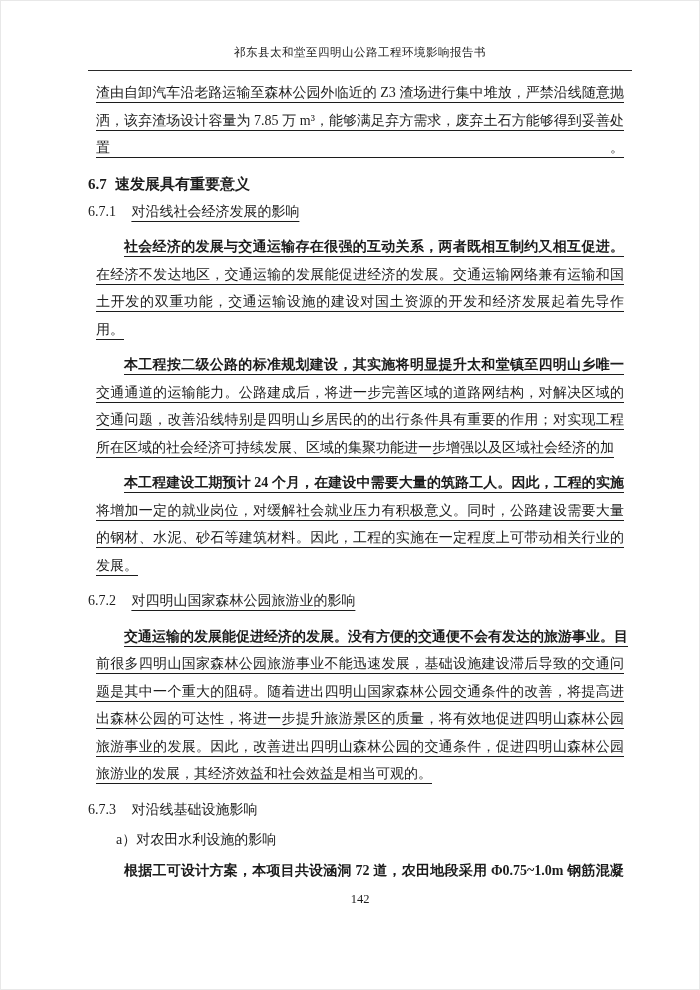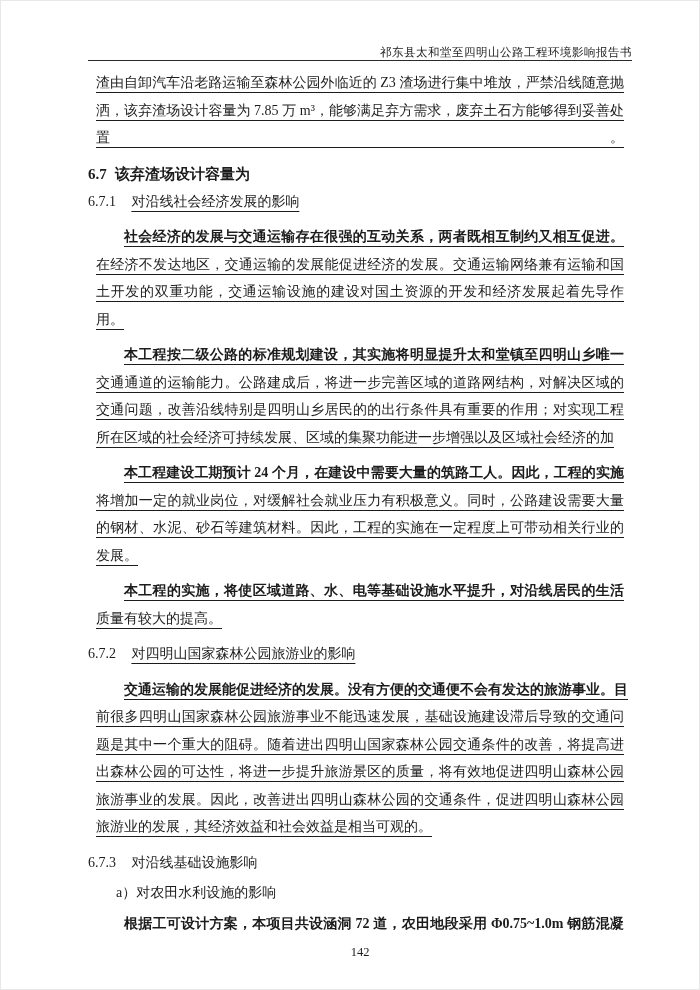--- a/index.html
+++ b/index.html
@@ -10,25 +10,25 @@
     margin: 0 auto;
     background: #ffffff;
     box-sizing: border-box;
     padding: 44px 68px 0 88px;
     overflow: hidden;
     font-family: "Liberation Serif", "DejaVu Serif", serif;
     color: #1c1c1c;
     box-shadow: inset 0 0 0 1px #e8e8e8;
   }
   .page-header {
-    text-align: right;
+    text-align: center;
     font-size: 11.5px;
     letter-spacing: 0.5px;
     line-height: 16px;
-    padding-bottom: 0;
+    padding-bottom: 10px;
     border-bottom: 1.4px solid #2a2a2a;
   }
   .doc-body { margin-top: 5px; }
   .para { margin: 8px; }
   .pline {
     height: 27.5px;
     line-height: 27.5px;
     font-size: 14px;
     text-align: justify;
     text-align-last: justify;
@@ -85,21 +85,21 @@
 
   <div class="doc-body">
 
     <div class="para u cont">
         <div class="pline">渣由自卸汽车沿老路运输至森林公园外临近的 Z3 渣场进行集中堆放，严禁沿线随意抛</div>
         <div class="pline">洒，该弃渣场设计容量为 7.85 万 m³，能够满足弃方需求，废弃土石方能够得到妥善处</div>
         <div class="pline">置。</div>
       </div>
 
     <div class="h-main">
-      <span class="hnum">6.7</span><span class="htitle">该弃渣场设计容量为</span>
+      <span class="hnum">6.7</span><span class="htitle">速发展具有重要意义</span>
     </div>
 
     <div class="h-sub">
       <span class="hnum">6.7.1</span><span class="htitle u-title">对沿线社会经济发展的影响</span>
     </div>
 
     <div class="para u indent">
         <div class="pline">社会经济的发展与交通运输存在很强的互动关系，两者既相互制约又相互促进。</div>
         <div class="pline">在经济不发达地区，交通运输的发展能促进经济的发展。交通运输网络兼有运输和国</div>
         <div class="pline">土开发的双重功能，交通运输设施的建设对国土资源的开发和经济发展起着先导作</div>
@@ -113,24 +113,20 @@
         <div class="pline">所在区域的社会经济可持续发展、区域的集聚功能进一步增强以及区域社会经济的加</div>
       </div>
 
     <div class="para u indent">
         <div class="pline">本工程建设工期预计 24 个月，在建设中需要大量的筑路工人。因此，工程的实施</div>
         <div class="pline">将增加一定的就业岗位，对缓解社会就业压力有积极意义。同时，公路建设需要大量</div>
         <div class="pline">的钢材、水泥、砂石等建筑材料。因此，工程的实施在一定程度上可带动相关行业的</div>
         <div class="pline">发展。</div>
       </div>
 
-    <div class="para u indent">
-        <div class="pline">本工程的实施，将使区域道路、水、电等基础设施水平提升，对沿线居民的生活</div>
-        <div class="pline">质量有较大的提高。</div>
-      </div>
 
     <div class="h-sub">
       <span class="hnum">6.7.2</span><span class="htitle u-title">对四明山国家森林公园旅游业的影响</span>
     </div>
 
     <div class="para u indent">
         <div class="pline">交通运输的发展能促进经济的发展。没有方便的交通便不会有发达的旅游事业。目</div>
         <div class="pline">前很多四明山国家森林公园旅游事业不能迅速发展，基础设施建设滞后导致的交通问</div>
         <div class="pline">题是其中一个重大的阻碍。随着进出四明山国家森林公园交通条件的改善，将提高进</div>
         <div class="pline">出森林公园的可达性，将进一步提升旅游景区的质量，将有效地促进四明山森林公园</div>

